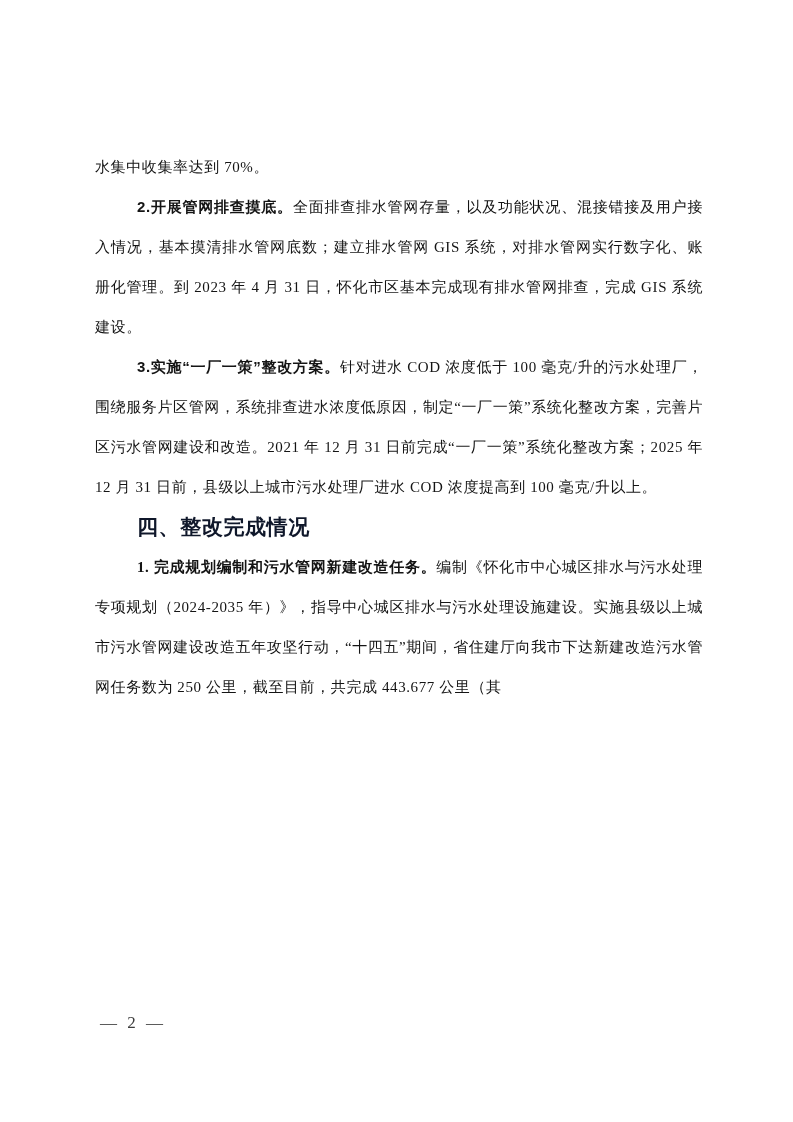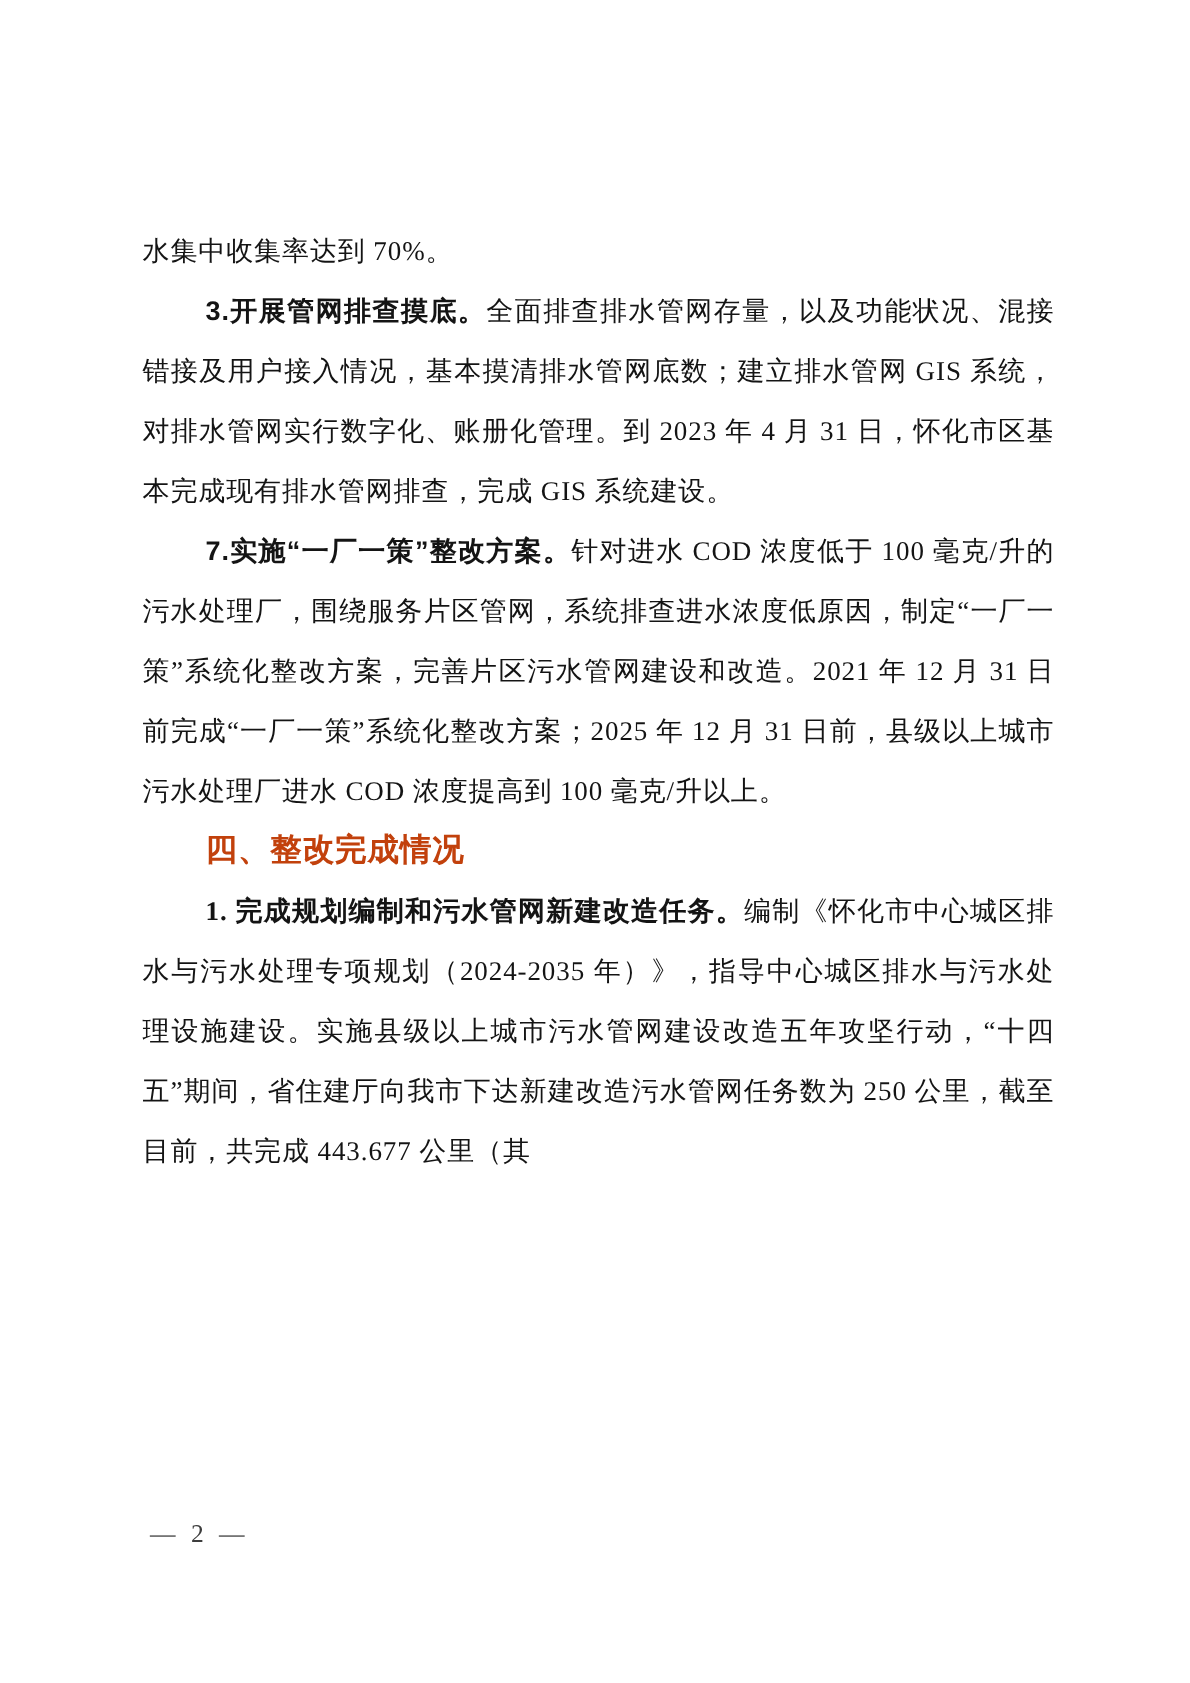--- a/index.html
+++ b/index.html
@@ -16,21 +16,21 @@
   }
   .content {
     position: absolute;
     left: 95px;
     top: 147px;
     width: 608px;
   }
   .para {
     margin: 0;
     font-family: "Liberation Serif", serif;
-    font-size: 18px;
+    font-size: 15px;
     line-height: 40px;
     color: #141414;
     text-align: justify;
     letter-spacing: 0.6px;
   }
   .indent {
     text-indent: 42px;
   }
   .lead-hei {
     font-family: "Liberation Sans", sans-serif;
@@ -39,21 +39,21 @@
   .lead-kai {
     font-family: Liberation Serif, serif;
     font-weight: bold;
   }
   .section-heading {
     margin: 0;
     font-family: "Liberation Sans", sans-serif;
     font-weight: 600;
     font-size: 21px;
     line-height: 40px;
-    color: #c2410c;
+    color: #0f172a;
     text-indent: 42px;
     letter-spacing: 0.6px;
   }
   .page-number {
     position: absolute;
     left: 100px;
     top: 1010px;
     font-family: "Liberation Serif", serif;
     font-size: 17px;
     line-height: 26px;
@@ -62,23 +62,23 @@
   }
 </style>
 </head>
 <body>
 
 <div class="page">
   <div class="content">
 
     <p class="para"><span>水集中收集率达到 70%。</span></p>
 
-    <p class="para indent"><span class="lead-hei">3.开展管网排查摸底。</span><span>全面排查排水管网存量，以及功能状况、混接错接及用户接入情况，基本摸清排水管网底数；建立排水管网 GIS 系统，对排水管网实行数字化、账册化管理。到 2023 年 4 月 31 日，怀化市区基本完成现有排水管网排查，完成 GIS 系统建设。</span></p>
+    <p class="para indent"><span class="lead-hei">2.开展管网排查摸底。</span><span>全面排查排水管网存量，以及功能状况、混接错接及用户接入情况，基本摸清排水管网底数；建立排水管网 GIS 系统，对排水管网实行数字化、账册化管理。到 2023 年 4 月 31 日，怀化市区基本完成现有排水管网排查，完成 GIS 系统建设。</span></p>
 
-    <p class="para indent"><span class="lead-hei">7.实施“一厂一策”整改方案。</span><span>针对进水 COD 浓度低于 100 毫克/升的污水处理厂，围绕服务片区管网，系统排查进水浓度低原因，制定“一厂一策”系统化整改方案，完善片区污水管网建设和改造。2021 年 12 月 31 日前完成“一厂一策”系统化整改方案；2025 年 12 月 31 日前，县级以上城市污水处理厂进水 COD 浓度提高到 100 毫克/升以上。</span></p>
+    <p class="para indent"><span class="lead-hei">3.实施“一厂一策”整改方案。</span><span>针对进水 COD 浓度低于 100 毫克/升的污水处理厂，围绕服务片区管网，系统排查进水浓度低原因，制定“一厂一策”系统化整改方案，完善片区污水管网建设和改造。2021 年 12 月 31 日前完成“一厂一策”系统化整改方案；2025 年 12 月 31 日前，县级以上城市污水处理厂进水 COD 浓度提高到 100 毫克/升以上。</span></p>
 
 
     <p class="section-heading">四、整改完成情况</p>
 
     <p class="para indent"><span class="lead-kai">1. 完成规划编制和污水管网新建改造任务。</span><span>编制《怀化市中心城区排水与污水处理专项规划（2024-2035 年）》，指导中心城区排水与污水处理设施建设。实施县级以上城市污水管网建设改造五年攻坚行动，“十四五”期间，省住建厅向我市下达新建改造污水管网任务数为 250 公里，截至目前，共完成 443.677 公里（其</span></p>
 
   </div>
 
   <div class="page-number">— 2 —</div>
 </div>

